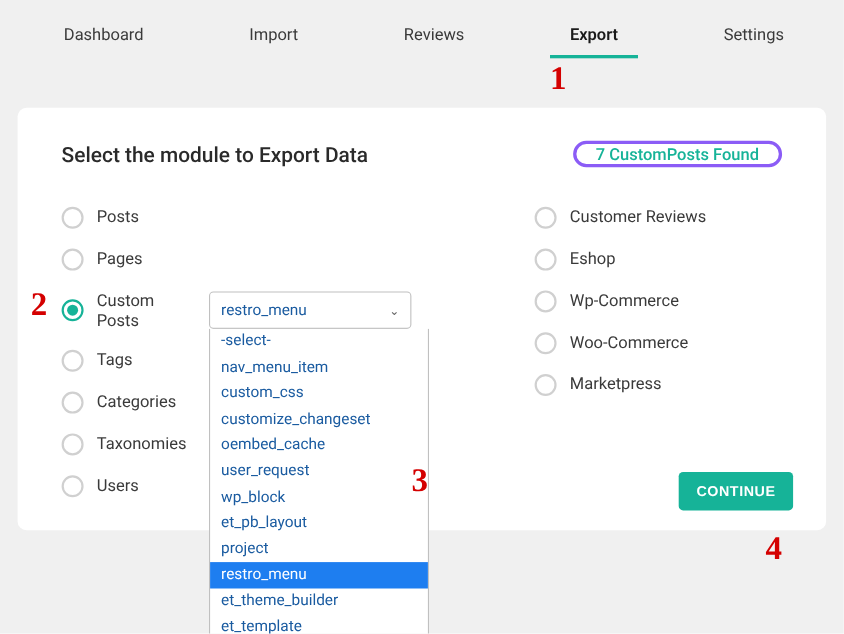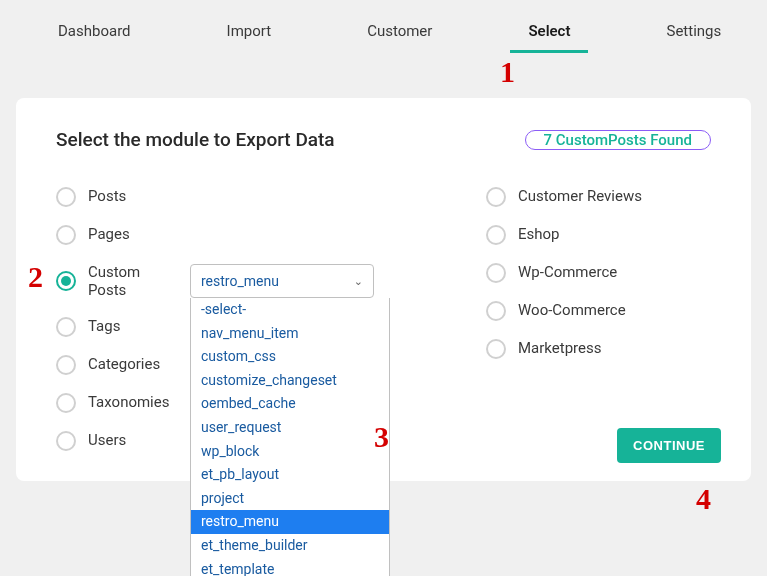--- a/index.html
+++ b/index.html
@@ -41,21 +41,21 @@
       justify-content: space-between;
       align-items: center;
       margin-bottom: 36px;
     }
     .title {
       font-size: 19px;
       font-weight: 500;
       color: #2a2a2a;
     }
     .found-badge {
-      border: 1px solid #8b5cf6;
+      border: 3px solid #8b5cf6;
       color: #16b398;
       padding: 0 18px;
       border-radius: 20px;
       font-size: 15px;
       font-weight: 500;
     }
     .options-grid {
       display: flex;
       gap: 72px;
     }
@@ -162,22 +162,22 @@
       pointer-events: none;
       z-index: 20;
     }
   </style>
 </head>
 <body>
 
 <div class="tabs">
   <div class="tab">Dashboard</div>
   <div class="tab">Import</div>
-  <div class="tab">Customer</div>
-  <div class="tab active">Select</div>
+  <div class="tab">Reviews</div>
+  <div class="tab active">Export</div>
   <div class="tab">Settings</div>
 </div>
 
 <div class="card">
   <div class="card-header">
     <div class="title">Select the module to Export Data</div>
     <div class="found-badge">7 CustomPosts Found</div>
   </div>
 
   <div class="options-grid">

